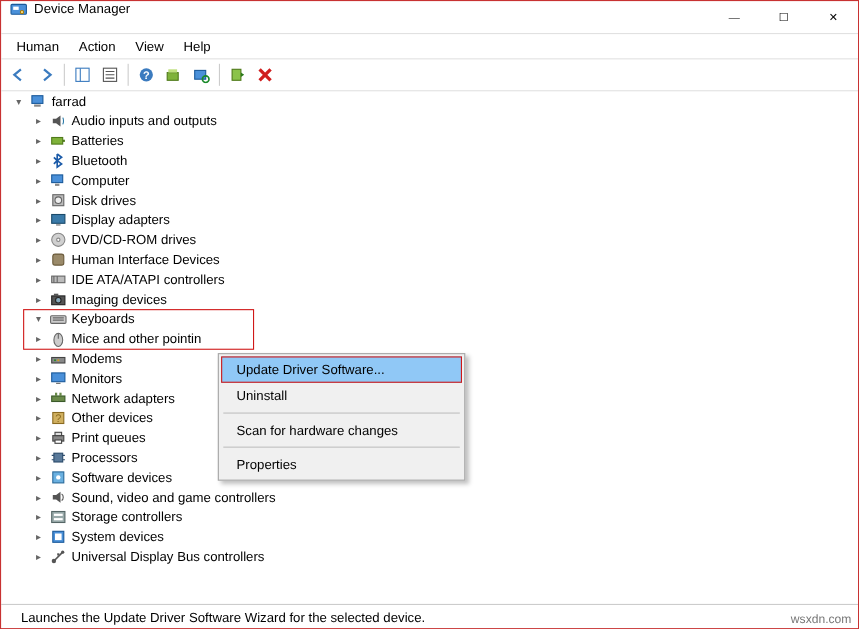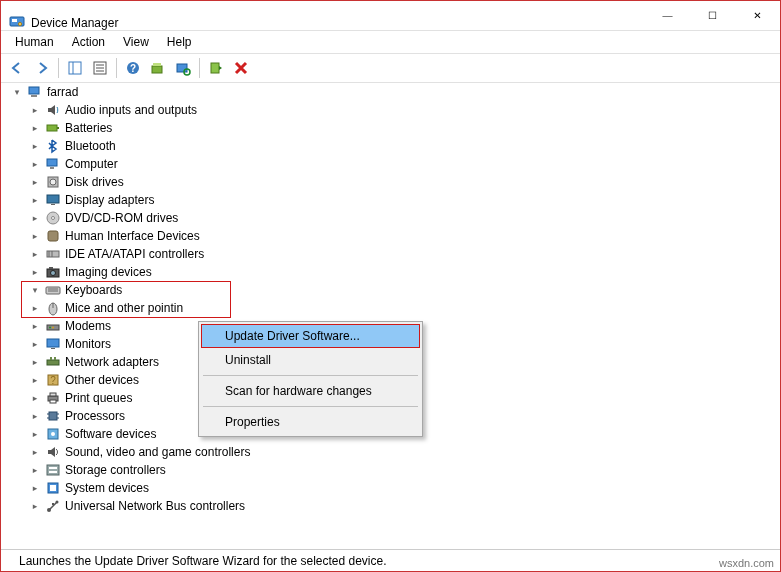--- a/index.html
+++ b/index.html
@@ -9,21 +9,21 @@
     font-size: 12px;
     background: #fff;
     width: 781px;
     height: 572px;
     border: 1px solid #c83232;
     position: relative;
     overflow: hidden;
   }
   .titlebar {
     display: flex;
-    align-items: flex-end;
+    align-items: flex-start;
     height: 30px;
     padding-left: 8px;
     border-bottom: 1px solid #e1e1e1;
   }
   .titlebar .title-icon { width:16px; height:16px; display:inline-flex; align-items:center; justify-content:center; margin-right:6px; }
   .titlebar .title { font-size: 12px; }
   .win-controls { margin-left: auto; display:flex; }
   .win-btn { width:45px; height:30px; display:flex; align-items:center; justify-content:center; font-family: "Segoe UI Symbol"; font-size:10px; }
   .menubar { display:flex; gap:2px; padding:2px 6px; }
   .menu-item { padding:2px 8px; }
@@ -41,21 +41,21 @@
   .highlight-box-1 { position:absolute; border:1px solid #d01818; pointer-events:none; }
   .context-menu {
     position:absolute;
     background:#f0f0f0;
     border:1px solid #a6a6a6;
     box-shadow:3px 3px 4px rgba(0,0,0,.25);
     padding:2px;
     font-size:12px;
     min-width:225px;
   }
-  .cm-item { padding:5px 24px; }
+  .cm-item { padding:5px 14px; }
   .cm-item.hl { background:#90c8f6; outline:1px solid #d01818; outline-offset:-1px; }
   .cm-item.bold { font-weight:400; }
   .cm-sep { height:1px; background:#bfbfbf; margin:3px 2px; }
   .statusbar { position:absolute; left:0; right:0; bottom:0; height:22px; border-top:1px solid #ccc; display:flex; align-items:center; padding:0 18px; }
   .watermark { position:absolute; right:6px; bottom:2px; font-size:11px; color:#777; }
   svg { display:block; }
 </style>
 </head>
 <body>
 
@@ -432,21 +432,21 @@
               <div class="node">
          <span class="expander">▸</span>
          <span class="dev-icon">
                   <svg width="16" height="16" viewBox="0 0 16 16">
                     <circle cx="4" cy="12" r="2" fill="#555"></circle>
                     <line x1="4" y1="12" x2="12" y2="4" stroke="#555" stroke-width="1.5"></line>
                     <circle cx="12" cy="4" r="1.5" fill="#555"></circle>
                     <rect x="7" y="5" width="2" height="2" fill="#555"></rect>
                   </svg>
                 </span>
-         <span>Universal Network Bus controllers</span>
+         <span>Universal Display Bus controllers</span>
        </div>
             </li>
           </ul>
         </li>
       </ul>
     </div>
 </div>
 
 <div class="highlight-box-1" style="left:20px; top:280px; width:210px; height:37px;"></div>
 

